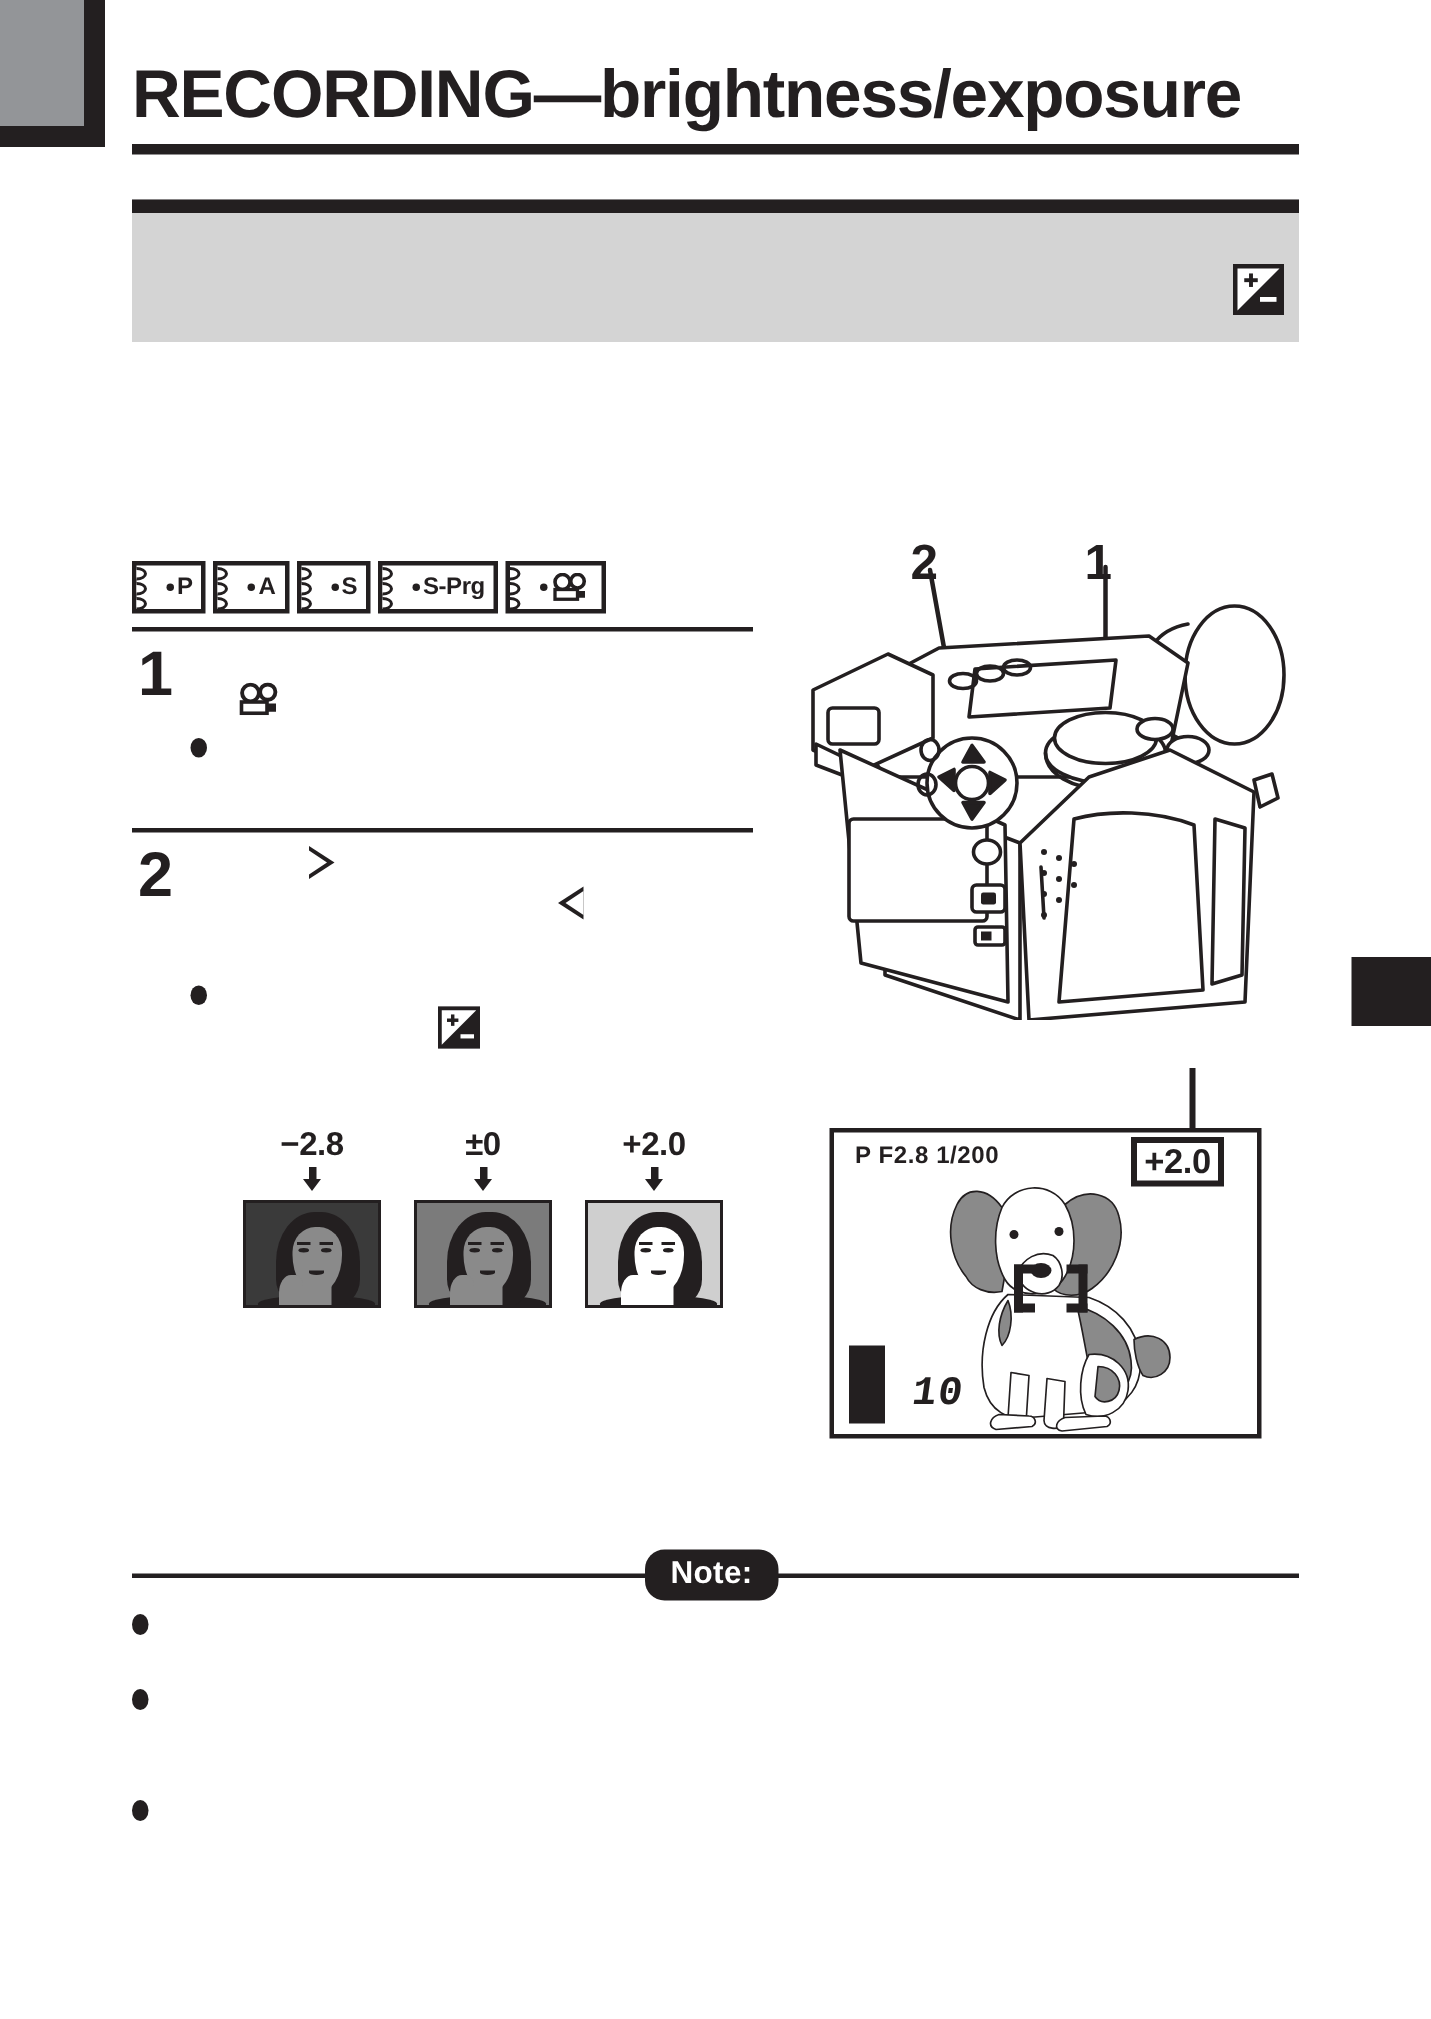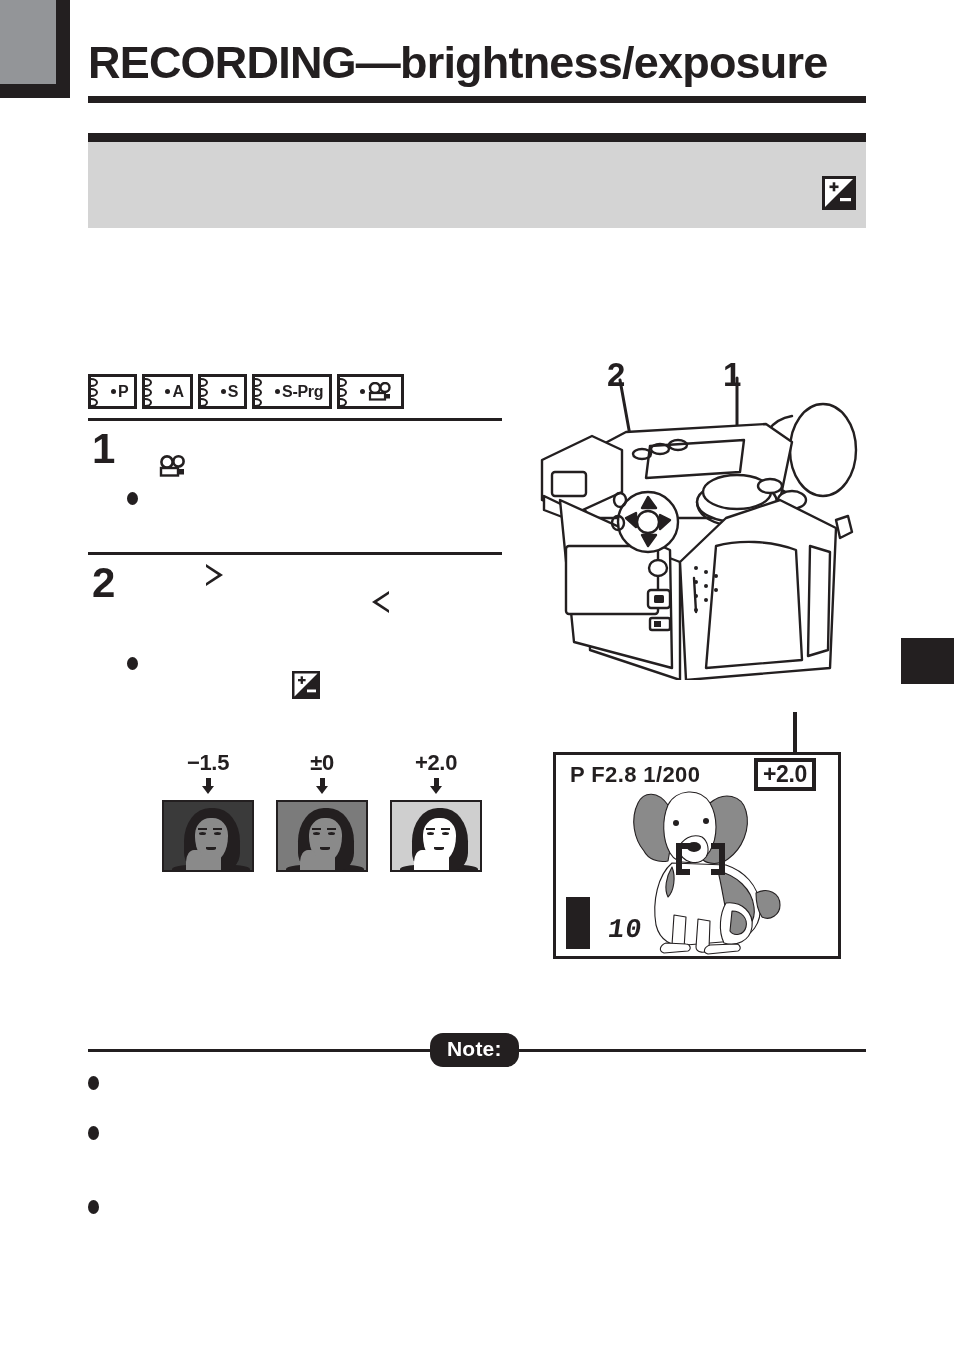--- a/index.html
+++ b/index.html
@@ -342,21 +342,21 @@
     position: absolute;
     left: 553px; top: 752px;
     width: 288px; height: 207px;
     border: 3px solid #231f20;
     background: #ffffff;
     box-sizing: border-box;
   }
   #lcd-status {
     position: absolute;
     left: 14px; top: 7px;
-    font-size: 22px;
+    font-size: 16px;
     font-weight: bold;
     letter-spacing: 0.4px;
     white-space: nowrap;
   }
   #lcd-expo-box {
     position: absolute;
     left: 198px; top: 3px;
     width: 62px; height: 33px;
     border: 4px solid #231f20;
     background: #ffffff;
@@ -575,21 +575,21 @@
     <rect x="6" y="8" width="7.6" height="2.3" fill="#231f20"></rect>
     <rect x="8.65" y="5.3" width="2.3" height="7.6" fill="#231f20"></rect>
     <rect x="15" y="18.5" width="9" height="2.8" fill="#ffffff"></rect>
   </svg>
 </div>
 <div id="step2-text" style="position:absolute;left:150px;top:565px;width:350px;font-size:17px;line-height:1.5"></div>
 
 <div id="expo-compare">
 
   <div class="expo-col" style="left:0px">
-    <span class="val">−1.5</span>
+    <span class="val">−2.8</span>
     <span class="down-arrow">
       <span class="shaft"></span>
         <span class="head"></span>
     </span>
     <div class="photo" style="background:#3a3a3a">
       <div class="shoulder"></div>
       <div class="hair"></div>
       <div class="face"></div>
       <div class="neck"></div>
       <div class="brow l"></div>

